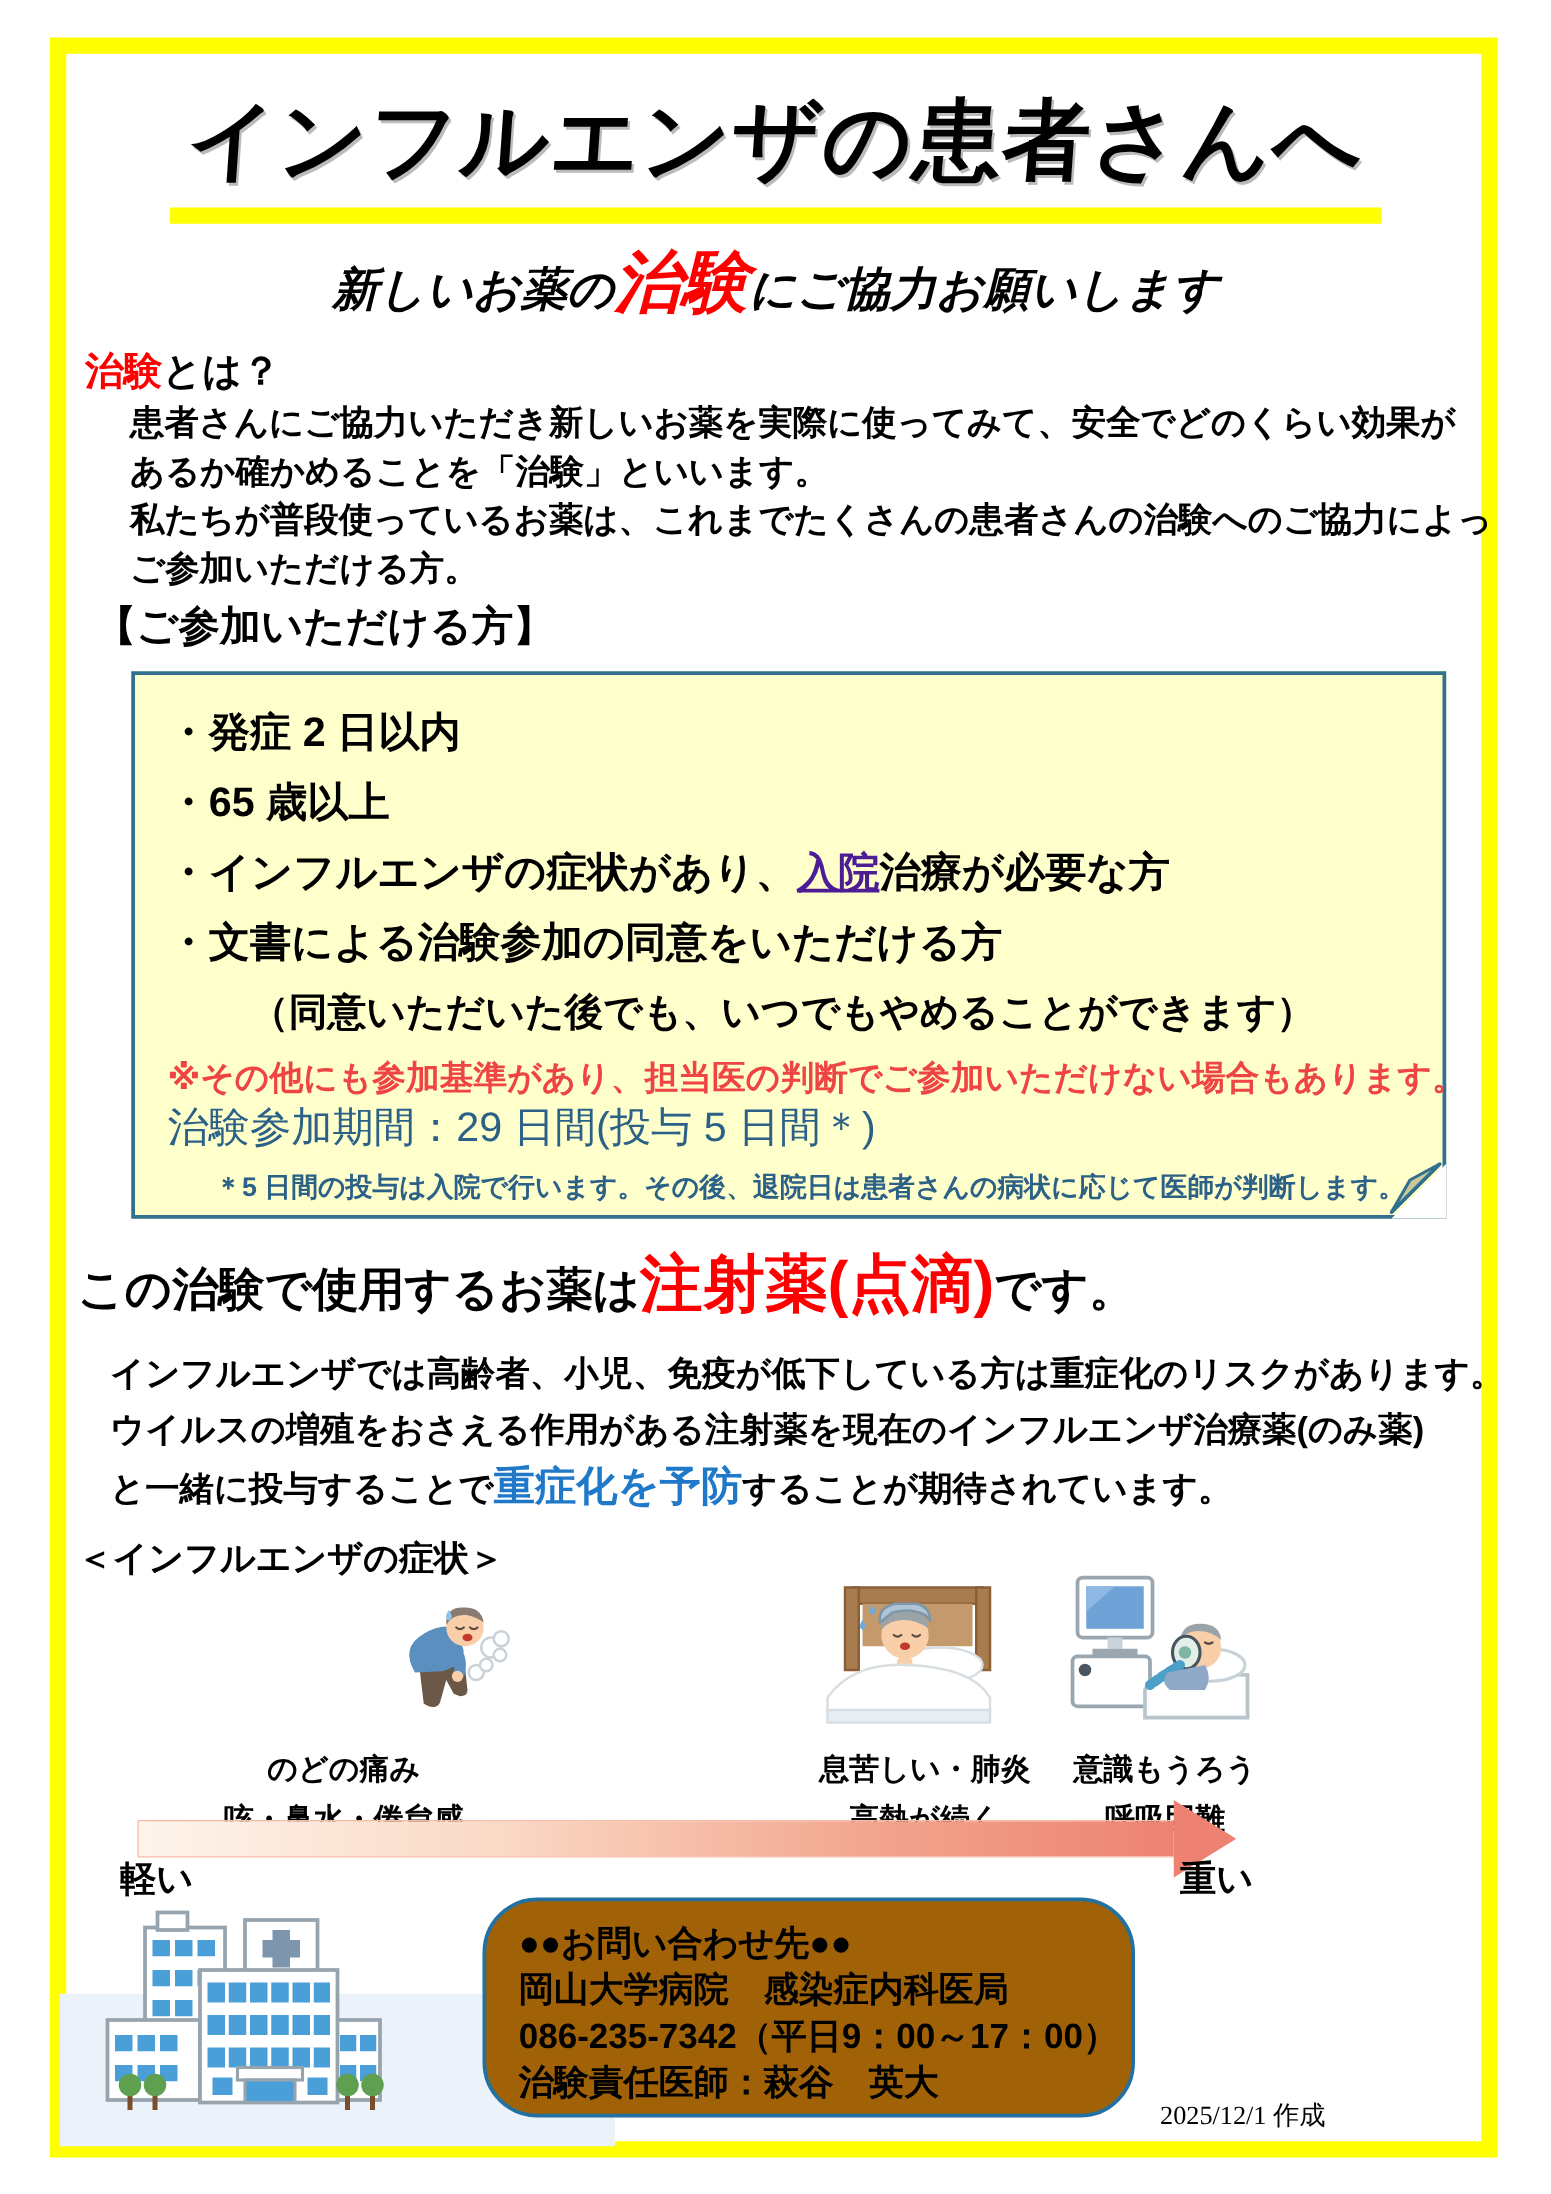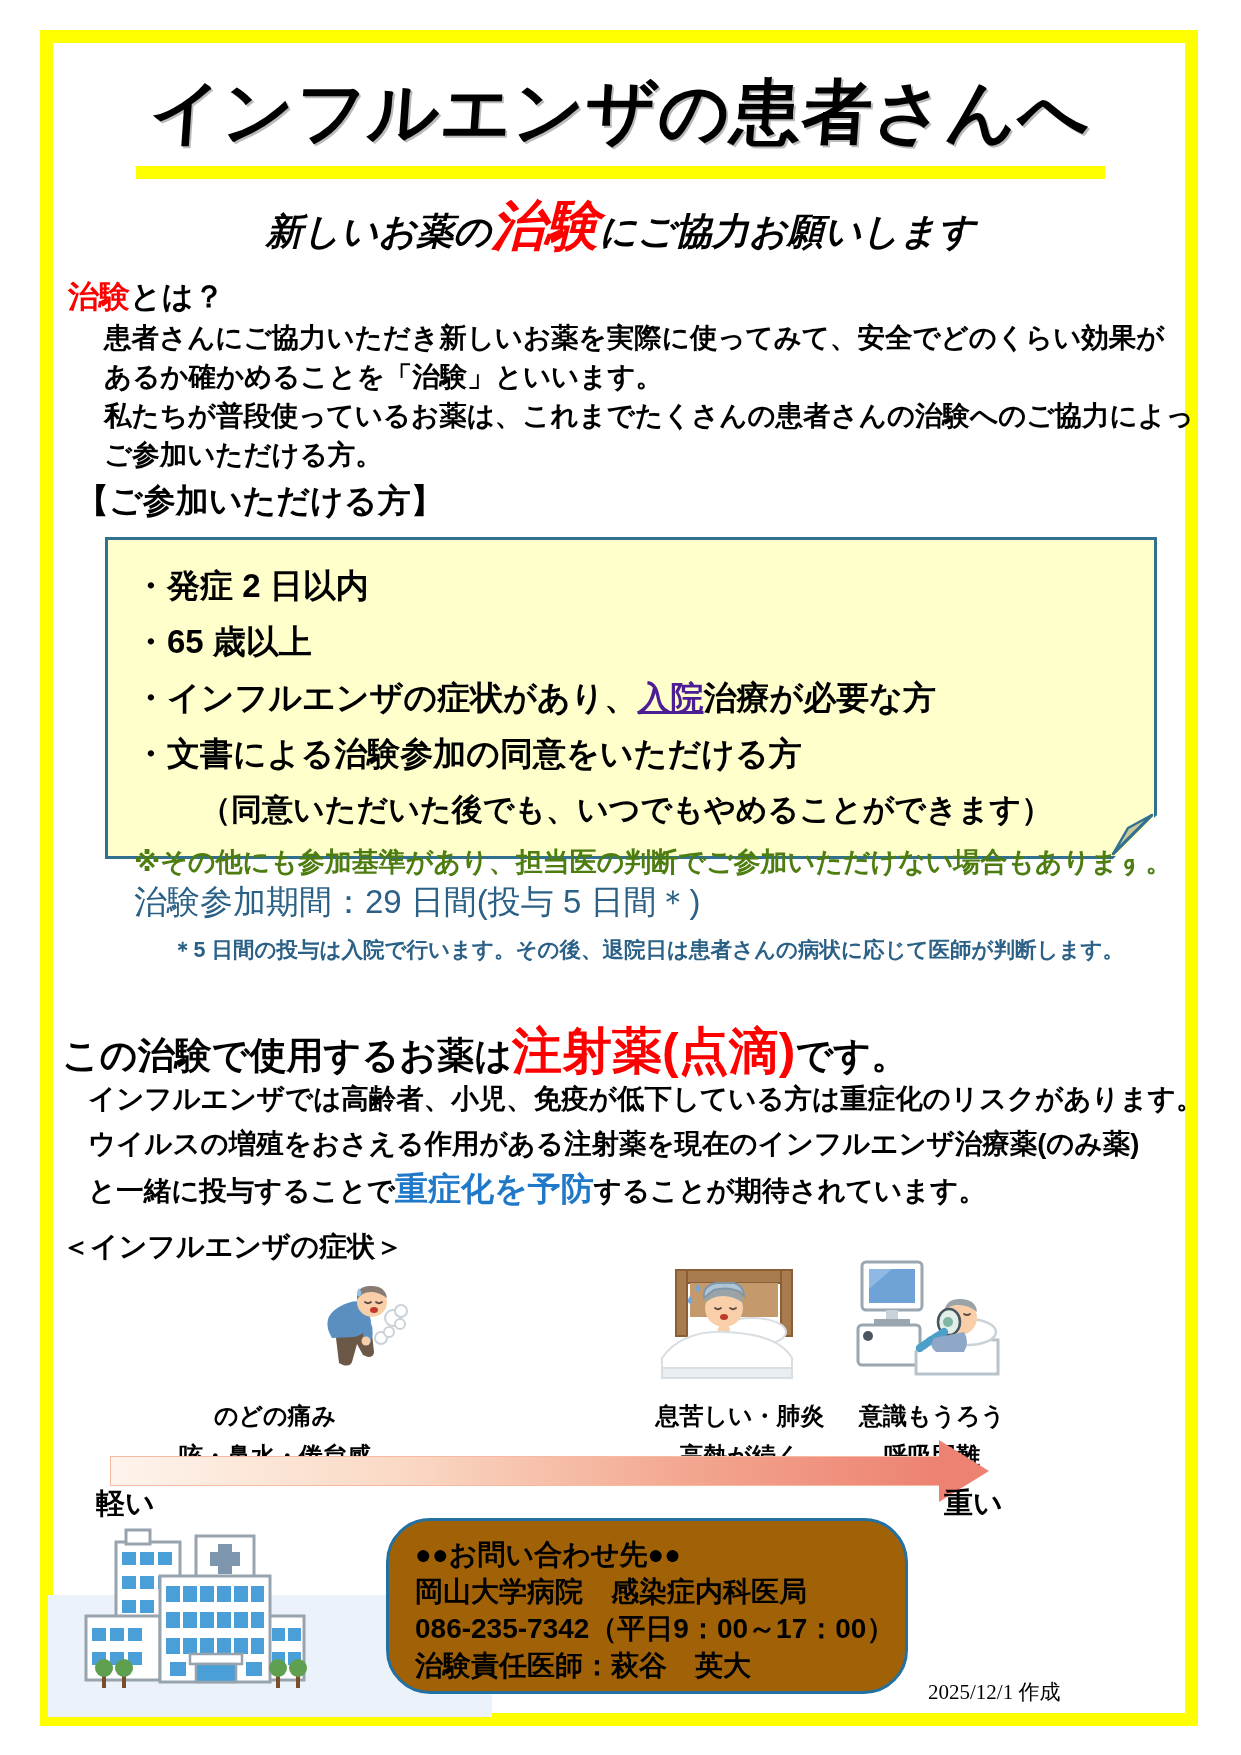--- a/index.html
+++ b/index.html
@@ -20,31 +20,31 @@
     font-size:37px; font-weight:900; white-space:nowrap;font-style:italic; }
   .subtitle .em { color:#FF0000; font-size:54px; }
 
   .what-heading { position:absolute; left:68px; top:276px; font-size:31px; font-weight:900; }
   .red { color:#FF0000; }
   .intro { position:absolute; left:104px; top:318px; font-size:27.5px; line-height:39px; font-weight:900; }
   .intro div { white-space:nowrap; }
 
   .participate-heading { position:absolute; left:58px; top:479px; font-size:33px; font-weight:900;margin-left:18px; }
 
-  .note-box { position:absolute; left:105px; top:537px; width:1052px; height:322px;
+  .note-box { position:absolute; left:105px; top:537px; width:1052px; height:438px;
     background:#FFFFCC; border:3px solid #31708E; box-sizing:border-box; padding:18px 26px 0; }
   .criteria div { font-size:33px; line-height:56px; font-weight:900; white-space:nowrap; }
   .criteria .paren { padding-left:66px; font-size:31px; }
   .criteria .blue { color:#4c1d95;text-decoration:underline; }
-  .green-note { color:#4d7c0f; font-size:27px; margin-top:6px; font-weight:900; white-space:nowrap; }
+  .green-note { color:#ef4444; font-size:27px; margin-top:6px; font-weight:900; white-space:nowrap; }
   .period-heading { color:#2C6187; font-size:33px; font-weight:400; white-space:nowrap; }
   .period-note { color:#2C6187; font-size:21.5px; padding-left:38px; margin-top:10px; font-weight:900; white-space:nowrap; }
   .fold { position:absolute; right:-3px; bottom:-3px; width:58px; height:58px; }
 
-  .drug-line { position:absolute; left:62px; top:994px; font-weight:900; white-space:nowrap;margin-top:24px; }
+  .drug-line { position:absolute; left:62px; top:994px; font-weight:900; white-space:nowrap; }
   .drug-line .d { font-size:37px; }
   .drug-line .em { color:#FF0000; font-size:50px; }
 
   .risk { position:absolute; left:88px; top:1076px; font-size:27.5px; line-height:45px; font-weight:900; }
   .risk div { white-space:nowrap; }
   .risk .em { color:#1F78C8; font-size:33px; }
 
   .symptoms-heading { position:absolute; left:62px; top:1228px; font-size:28px; font-weight:900; }
 
   .fig { position:absolute; }

